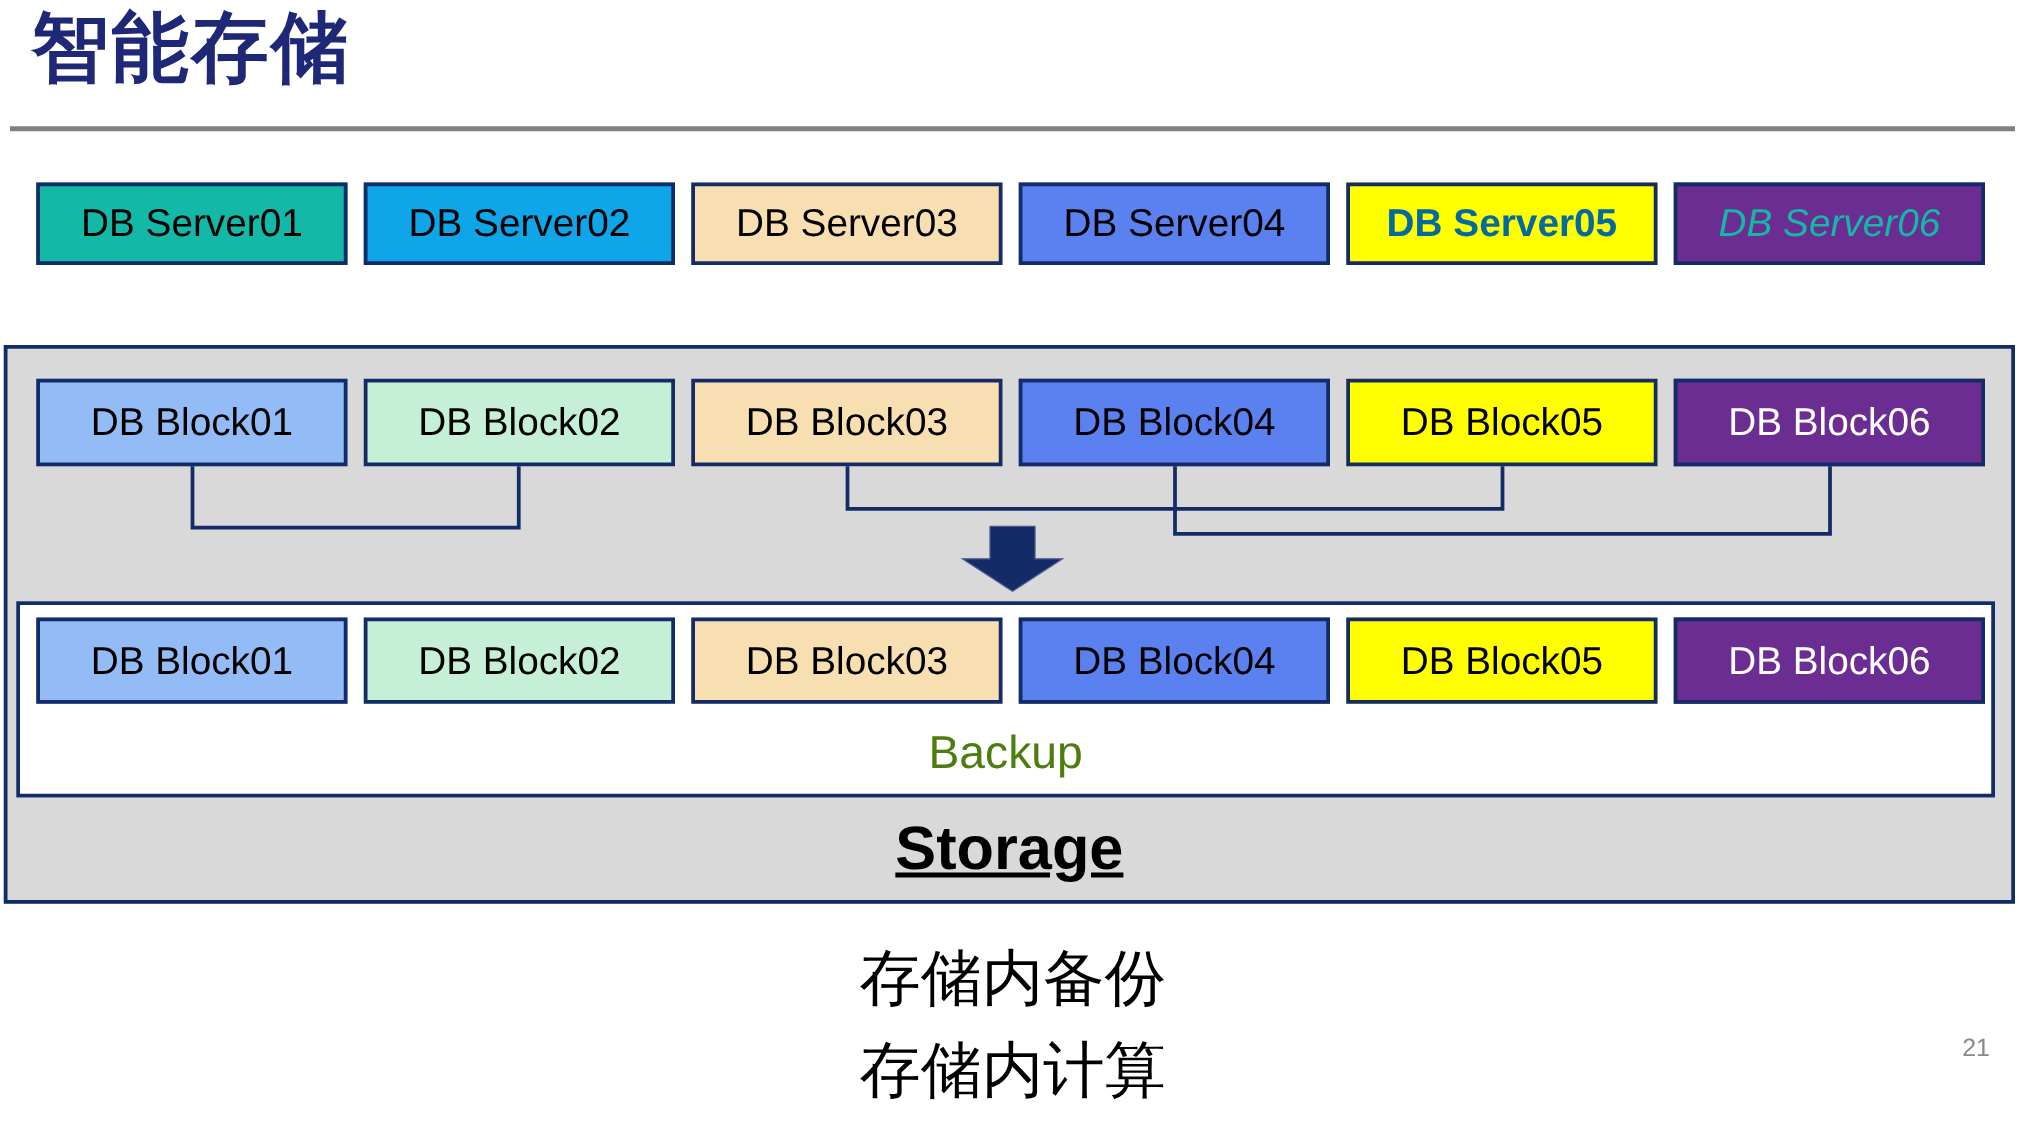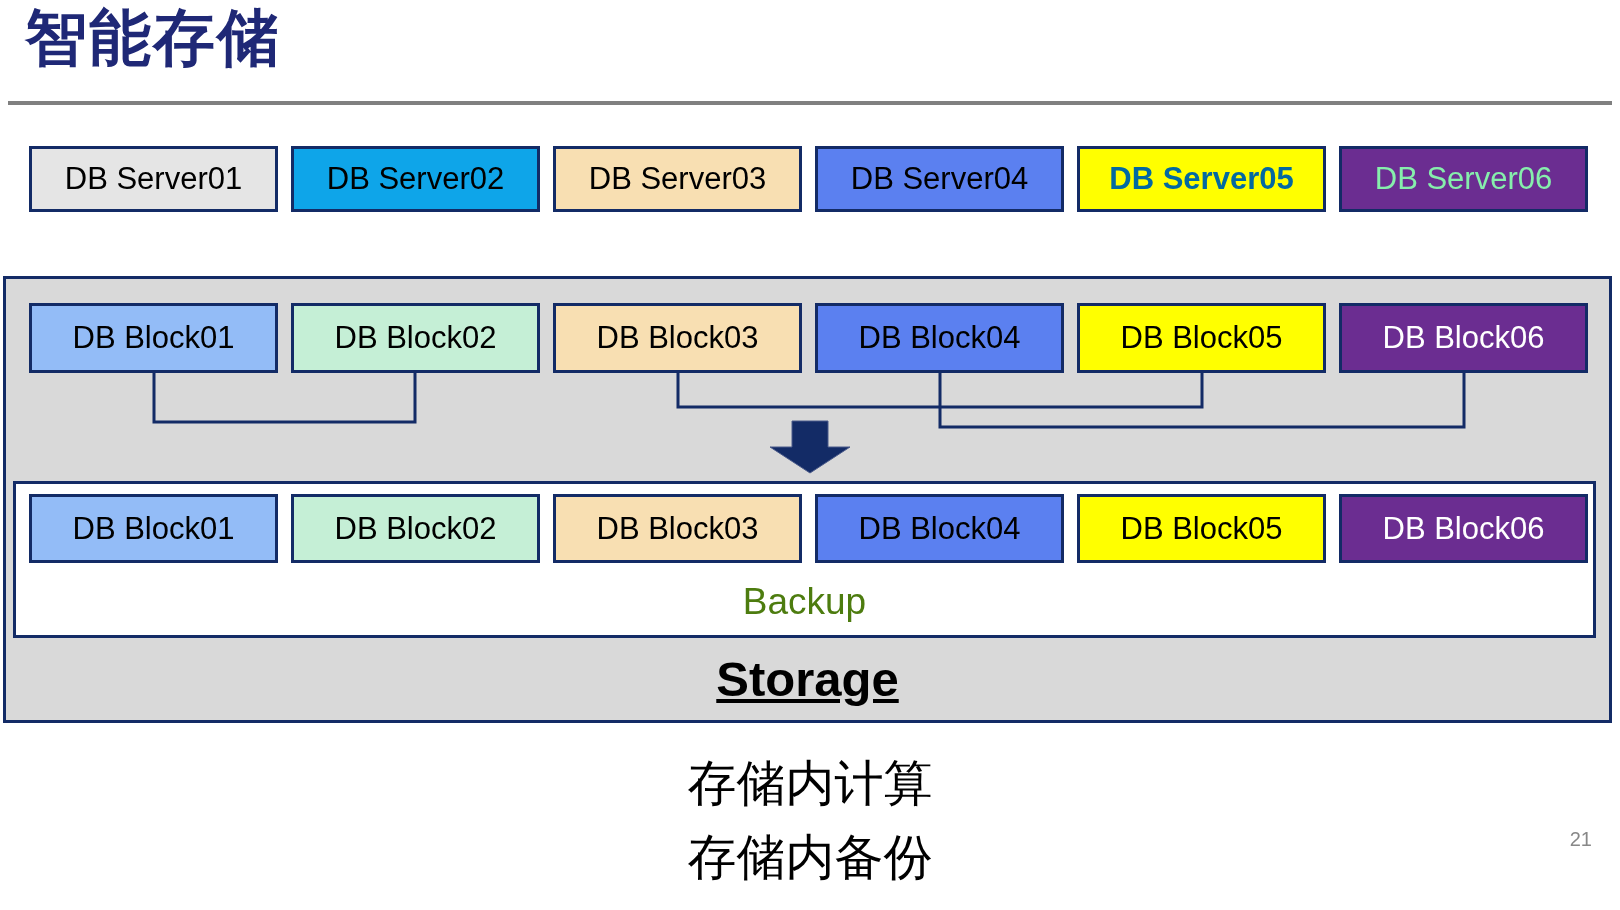--- a/index.html
+++ b/index.html
@@ -63,26 +63,26 @@
 </style>
 </head>
 <body>
 
 <div class="slide">
 
   <h1 class="title">智能存储</h1>
   <div class="divider"></div>
 
   <div class="box-row row-servers">
-    <div class="box" style="background: #e5e5e5; color: rgb(0, 0, 0);">DB Server01</div>
+    <div class="box" style="background: #14b8a6; color: rgb(0, 0, 0);">DB Server01</div>
     <div class="box" style="background: #0ea5e9; color: rgb(0, 0, 0);">DB Server02</div>
     <div class="box" style="background: rgb(248, 223, 178); color: rgb(0, 0, 0); text-align: right;">DB Server03</div>
     <div class="box" style="background: rgb(91, 128, 240); color: rgb(0, 0, 0);">DB Server04</div>
     <div class="box" style="background: rgb(255, 255, 0); color: #0369a1; font-weight: bold;">DB Server05</div>
-    <div class="box" style="background: rgb(107, 45, 145); color: #86efac;">DB Server06</div>
+    <div class="box" style="background: rgb(107, 45, 145); color: #14b8a6; font-style: italic;">DB Server06</div>
   </div>
 
   <div class="storage-container">
 
     <div class="box-row row-blocks-top">
       <div class="box" style="background: rgb(147, 188, 247); color: rgb(0, 0, 0);">DB Block01</div>
       <div class="box" style="background: rgb(197, 239, 214); color: rgb(0, 0, 0);">DB Block02</div>
       <div class="box" style="background: rgb(248, 223, 178); color: rgb(0, 0, 0);">DB Block03</div>
       <div class="box" style="background: rgb(91, 128, 240); color: rgb(0, 0, 0);">DB Block04</div>
       <div class="box" style="background: rgb(255, 255, 0); color: rgb(0, 0, 0);">DB Block05</div>
@@ -105,18 +105,18 @@
   </div>
 
   <svg class="connector-overlay" viewBox="0 0 1620 910" xmlns="http://www.w3.org/2000/svg">
     <polyline class="connector" points="154,373 154,422 415,422 415,373"></polyline>
     <polyline class="connector" points="678,373 678,407 1202,407 1202,373"></polyline>
     <polyline class="connector" points="940,373 940,427 1464,427 1464,373"></polyline>
     <polygon class="arrow" points="792,421 828,421 828,447 850,447 810,473 770,447 792,447"></polygon>
   </svg>
 
   <div class="caption">
+    <div>存储内备份</div>
     <div>存储内计算</div>
-    <div>存储内备份</div>
   </div>
 
   <div class="page-number">21</div>
 </div>
 
 </body></html>

